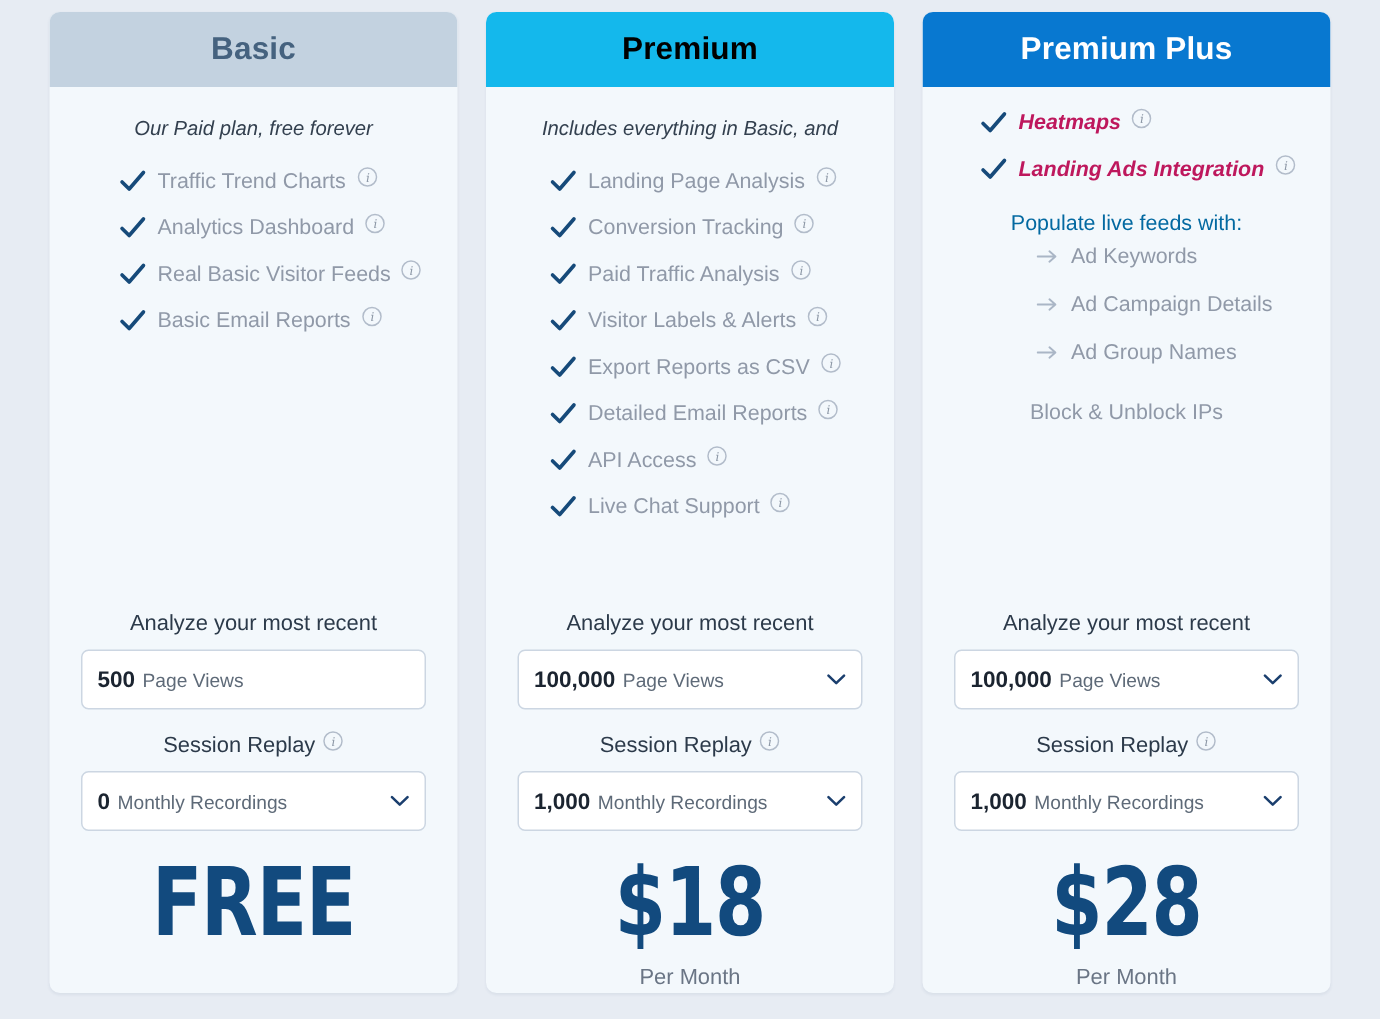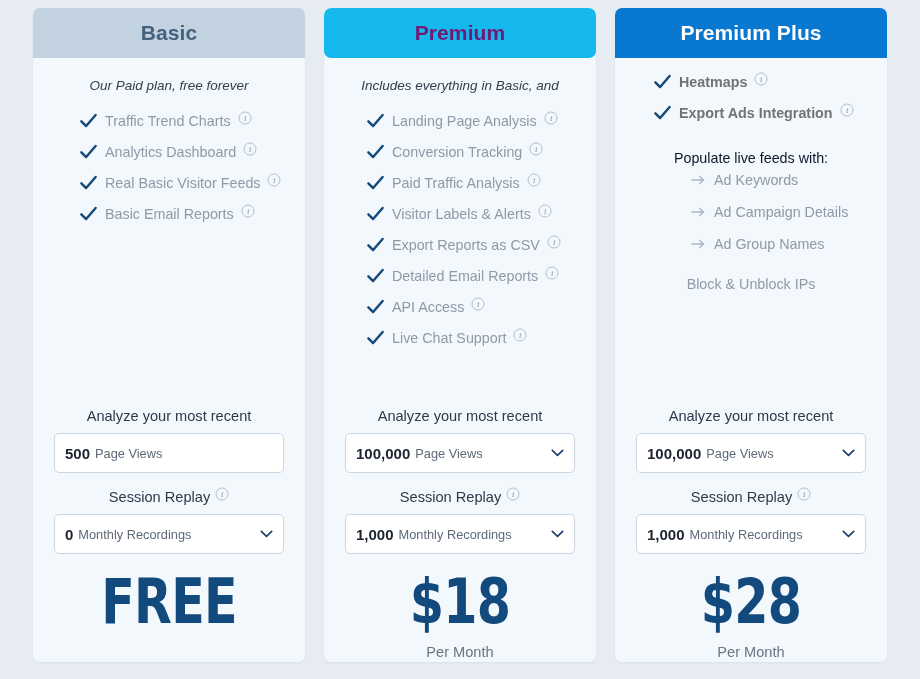--- a/index.html
+++ b/index.html
@@ -39,21 +39,21 @@
     height: 50px;
     display: flex;
     align-items: center;
     justify-content: center;
     font-size: 21px;
     font-weight: bold;
     letter-spacing: 0.1px;
   }
   .plan-header.basic   { background: #c3d2e0; color: #456versa; }
   .plan-header.basic   { color: #45627f; }
-  .plan-header.premium { background: #14b8ec; color: #701a75; border-radius: 7px; }
+  .plan-header.premium { background: #14b8ec; color: #000000; }
   .plan-header.plus    { background: #0878d0; color: #ffffff; }
 
   .plan-tagline {
     text-align: center;
     font-style: italic;
     font-size: 13.5px;
     color: #33404f;
     margin-top: 20px;
     margin-bottom: 4px;
   }
@@ -86,36 +86,37 @@
     flex: 0 0 19px;
     display: block;
   }
   .feature-label {
     font-size: 14.3px;
     color: #9099a8;
     white-space: nowrap;
   }
   .feature-label.strong {
     font-weight: bold;
-    color: #737373;
+    color: #be185d;
+    font-style: italic;
   }
   .info-icon {
     width: 14px;
     height: 14px;
     flex: 0 0 14px;
     display: block;
     position: relative;
     top: -3px;
   }
 
   .sub-title {
     text-align: center;
     font-size: 14.3px;
-    color: #0f172a;
-    margin-top: 16px;
+    color: #0369a1;
+    margin-top: 7px;
     height: 28px;
     line-height: 28px;
   }
   .sub-list {
     list-style: none;
     margin: 0;
     padding: 0;
   }
   .sub-row {
     height: 32px;
@@ -450,21 +451,21 @@
               <circle cx="10" cy="10" r="8.6" fill="none" stroke="#b2bcca" stroke-width="1.4"></circle>
               <text x="10.4" y="14.4" text-anchor="middle" font-family="DejaVu Serif, serif" font-style="italic" font-size="11.5" fill="#8b96a5">i</text>
             </svg>
           </span>
         </li>
         <li class="feature-row c-plus">
           <span class="feature-inner">
             <svg class="check-icon" viewBox="0 0 24 24" fill="none" xmlns="http://www.w3.org/2000/svg">
               <path d="M3 13 L9 19 L21 5" stroke="#164a7a" stroke-width="3.1" stroke-linecap="round" stroke-linejoin="round"></path>
             </svg>
-            <span class="feature-label strong">Export Ads Integration</span>
+            <span class="feature-label strong">Landing Ads Integration</span>
             <svg class="info-icon" viewBox="0 0 20 20" xmlns="http://www.w3.org/2000/svg">
               <circle cx="10" cy="10" r="8.6" fill="none" stroke="#b2bcca" stroke-width="1.4"></circle>
               <text x="10.4" y="14.4" text-anchor="middle" font-family="DejaVu Serif, serif" font-style="italic" font-size="11.5" fill="#8b96a5">i</text>
             </svg>
           </span>
         </li>
       </ul>
       <div class="sub-title">Populate live feeds with:</div>
       <ul class="sub-list">
         <li class="sub-row">

